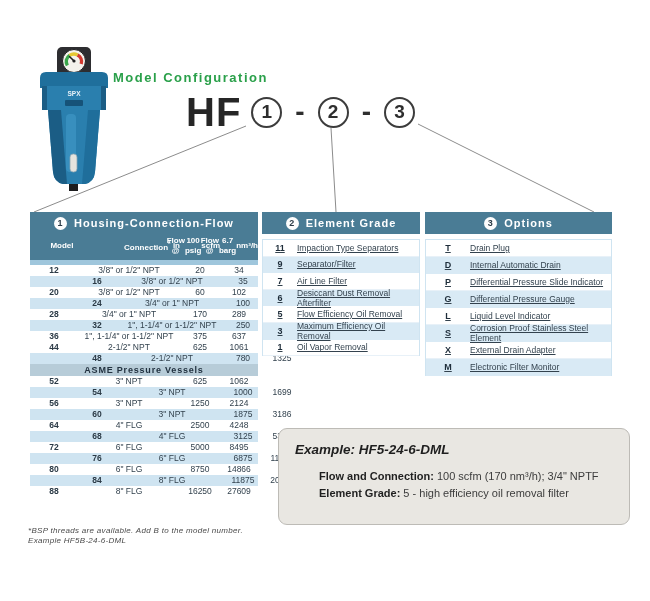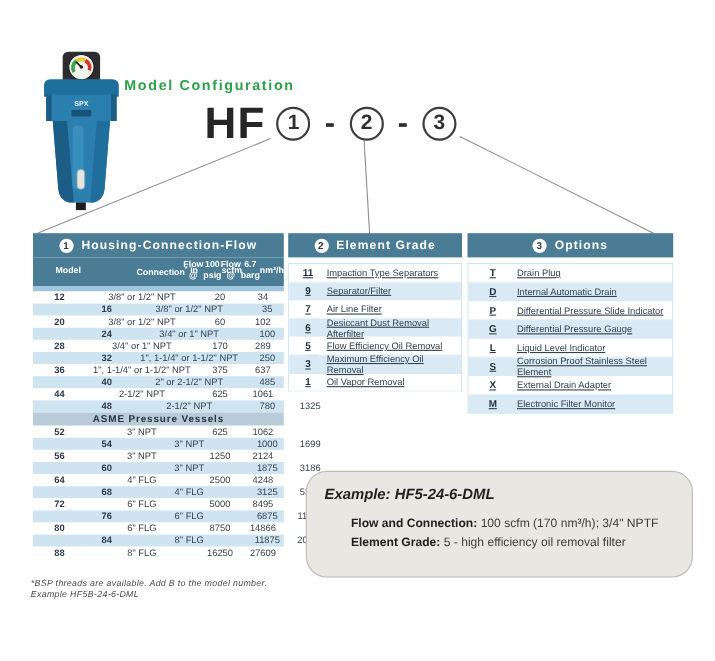--- a/index.html
+++ b/index.html
@@ -48,21 +48,21 @@
   .side-row .code{flex:0 0 34px;text-align:center;font-weight:bold;font-size:9px;color:#1e2d3a;}
   .side-row .lbl{font-size:8.5px;color:#33424e;}
   #t2{left:262px;top:212px;width:158px;}
   #t2 .side-row{height:15.6px;}
   #t3{left:425px;top:212px;width:187px;}
   #t3 .side-row{height:16px;}
   #t3 .side-row .code{flex:0 0 44px;}
 
   
   #example{left:278px;top:428px;width:352px;height:97px;background:#e9e7e2;border:1px solid #bdbbb6;
-           border-radius:19px;box-sizing:border-box;padding:13px 16px 0 16px;}
+           border-radius:9px;box-sizing:border-box;padding:13px 16px 0 16px;}
   #example-title{font-size:13.5px;font-weight:bold;font-style:italic;color:#1f1f1f;margin:0 0 11px 0;}
   .ex-line{font-size:11px;color:#3c3c3c;line-height:17px;margin:0;}
   .ex-line b{color:#1f1f1f;margin-left:24px;}
 
   
   #footnote{left:28px;top:526px;font-size:8px;font-style:italic;color:#4a4a4a;line-height:10px;letter-spacing:0.3px;}
 
   
   #product{left:36px;top:46px;}
 </style>
@@ -183,26 +183,20 @@
           <span>1", 1-1/4" or 1-1/2" NPT</span>
           <span>250</span>
           <span>425</span>
         </div>
         <div class="t1-row">
           <span class="model">36</span>
           <span>1", 1-1/4" or 1-1/2" NPT</span>
           <span>375</span>
           <span>637</span>
         </div>
-        <div class="t1-row alt">
-          <span class="model">40</span>
-          <span>2" or 2-1/2" NPT</span>
-          <span>485</span>
-          <span>824</span>
-        </div>
         <div class="t1-row">
           <span class="model">44</span>
           <span>2-1/2" NPT</span>
           <span>625</span>
           <span>1061</span>
         </div>
         <div class="t1-row alt">
           <span class="model">48</span>
           <span>2-1/2" NPT</span>
           <span>780</span>

